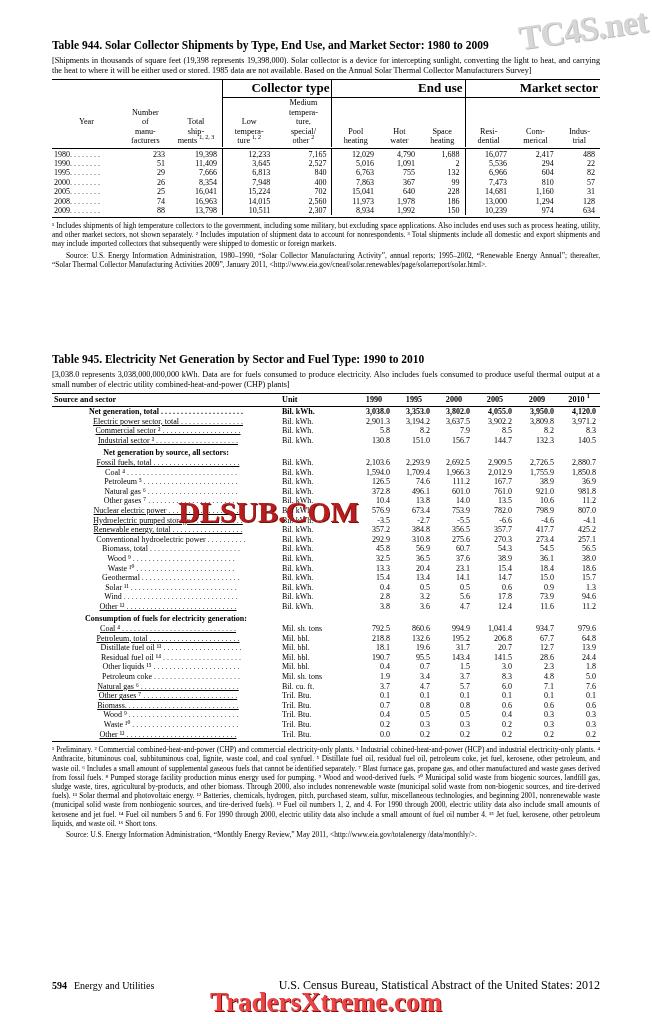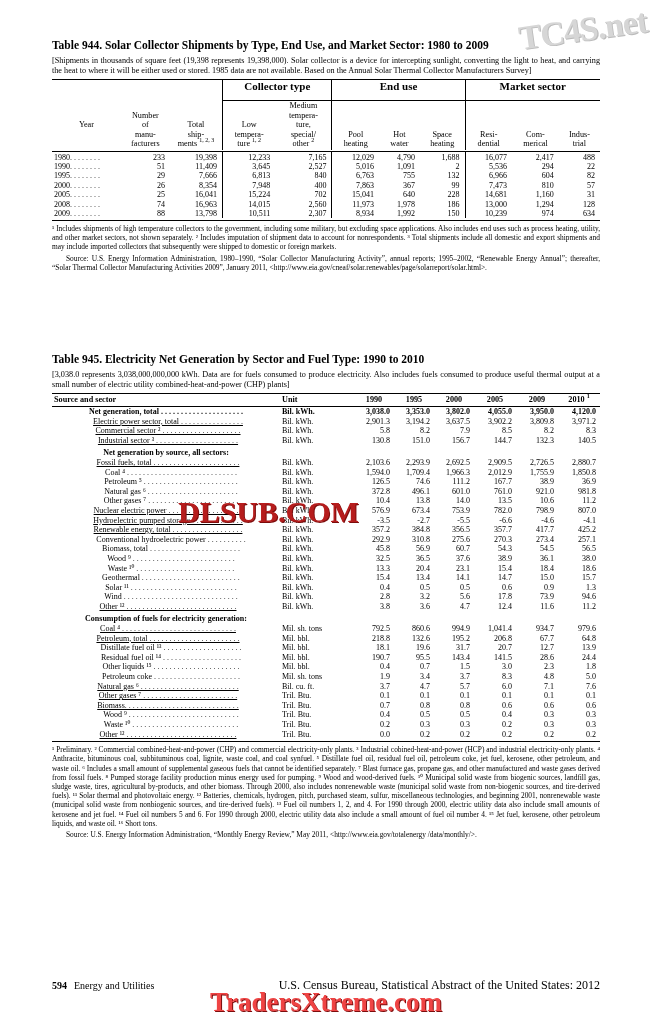--- a/index.html
+++ b/index.html
@@ -124,24 +124,24 @@
     font-family: "Liberation Serif", serif;
   }
   .t944 {
     margin-top: 2px;
   }
   .t944 th, .t944 td {
     padding: 0 2px;
     vertical-align: bottom;
   }
   .t944 .grp {
-    text-align: center;
-    font-size: 11px;
+    text-align: right;
+    font-size: 13px;
     border-bottom: 0.7px solid #000;
-    padding-bottom: 8px;
+    padding-bottom: 1px;
   }
   .t944 .col-head {
     text-align: center;
     font-size: 8.2px;
     line-height: 9.4px;
     font-weight: normal;
     padding-bottom: 2px;
   }
   .t944 .rule-top { border-top: 0.9px solid #000; }
   .t944 .rule-bot { border-bottom: 0.9px solid #000; }

